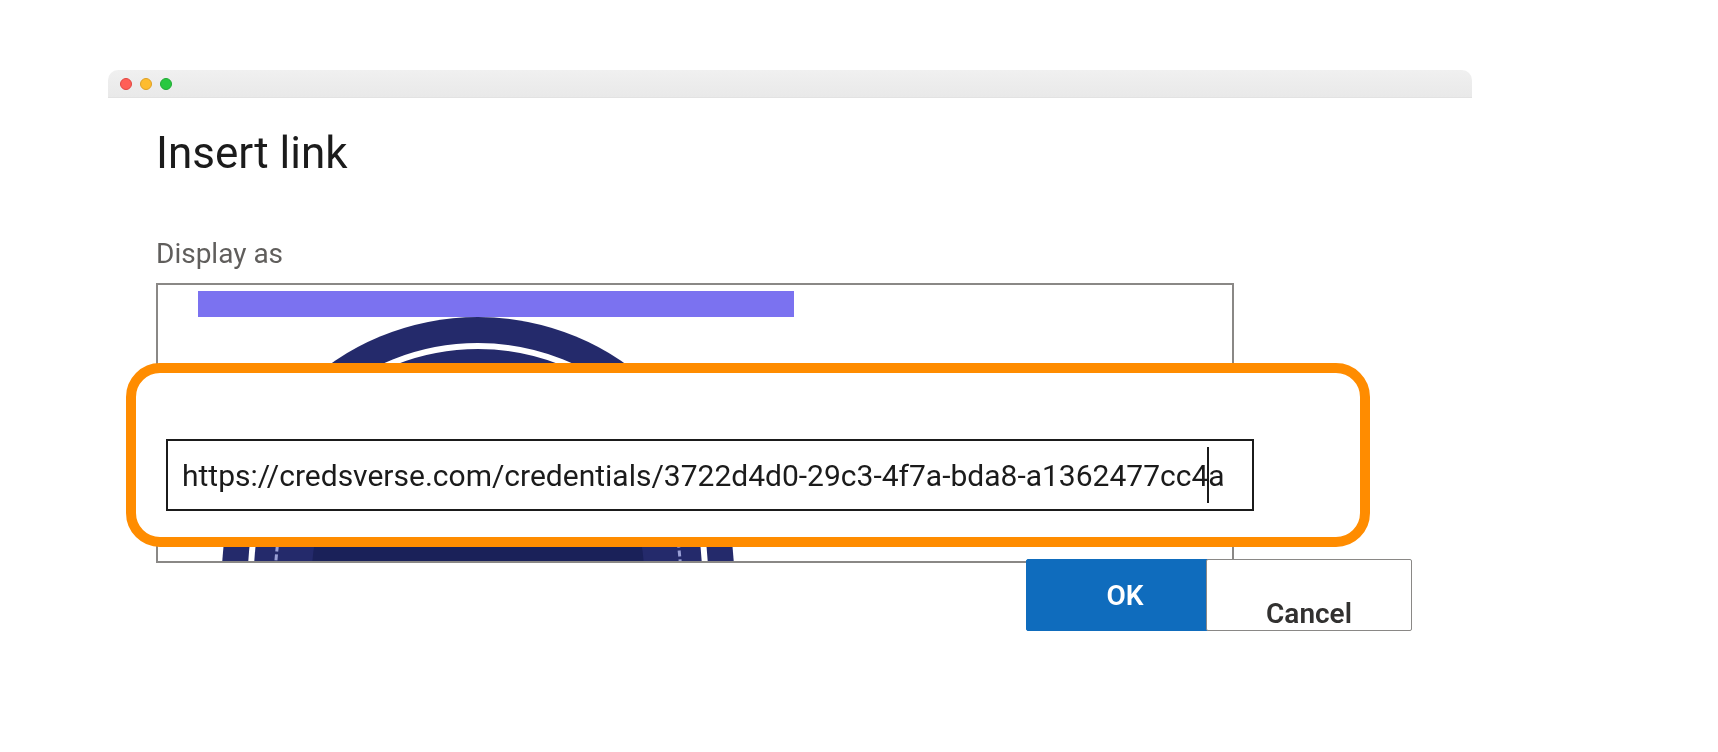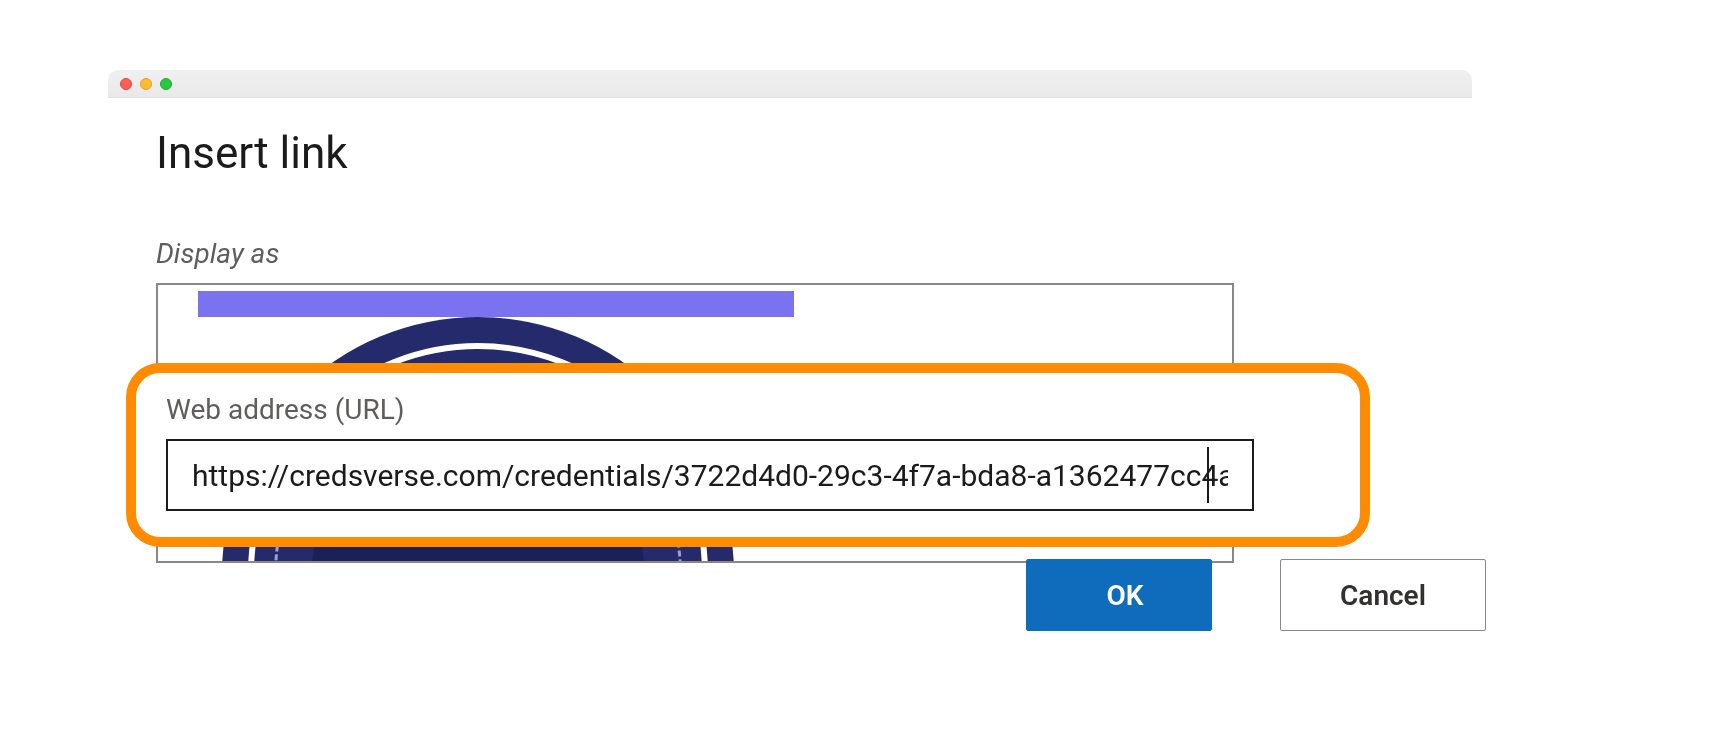--- a/index.html
+++ b/index.html
@@ -53,21 +53,20 @@
 
   .label {
     font-size: 28px;
     font-weight: 400;
     color: #605e5c;
   }
   .label-display {
     position: absolute;
     top: 210px;
     left: 156px;
-    font-style: italic;
   }
 
   
   .display-box {
     position: absolute;
     top: 256px;
     left: 156px;
     width: 1078px;
     height: 280px;
     border: 2px solid #8a8886;
@@ -136,21 +135,21 @@
     top: 20px;
     left: 30px;
   }
   .url-input {
     position: absolute;
     top: 66px;
     left: 30px;
     width: 1088px;
     height: 72px;
     border: 2px solid #1b1b1b;
-    padding: 0 24px;
+    padding: 0 14px;
     font-size: 30px;
     line-height: 68px;
     font-family: inherit;
     color: #1b1b1b;
     outline: none;
     background: #fff;
   }
   
   .caret {
     position: absolute;
@@ -176,25 +175,26 @@
   }
   .btn-ok {
     left: 1026px;
     width: 186px;
     background: #0f6cbd;
     color: #ffffff;
     border: 1px solid #0f6cbd;
     padding-left: 12px;
   }
   .btn-cancel {
-    left: 1280px;
+    left: 1206px;
     width: 206px;
     background: #ffffff;
     color: #323130;
     border: 1px solid #8a8886;
+    align-items: flex-end;
   }
 </style>
 </head>
 <body>
 
 <div class="canvas">
 
   <div class="titlebar">
     <div class="traffic-lights">
       <div class="tl red"></div>
@@ -210,21 +210,20 @@
   <div class="display-box">
     <div class="badge-wrap">
       <div class="sel-bar"></div>
       <div class="badge">
         <div class="badge-inner"></div>
       </div>
     </div>
   </div>
 
   <div class="highlight">
-    <div class="label label-url">Web address (URL)</div>
     <input class="url-input" type="text" value="https://credsverse.com/credentials/3722d4d0-29c3-4f7a-bda8-a1362477cc4a" style="">
     <div class="caret"></div>
   </div>
 
   <div class="btn btn-ok">
     <span>OK</span>
   </div>
   <div class="btn btn-cancel">
     <span>Cancel</span>
   </div>

